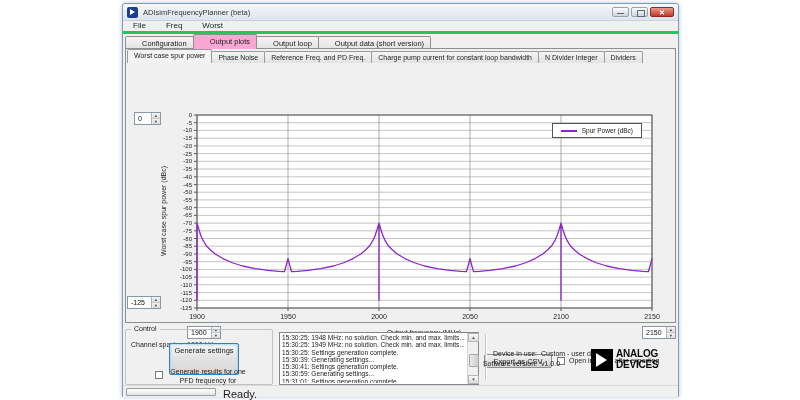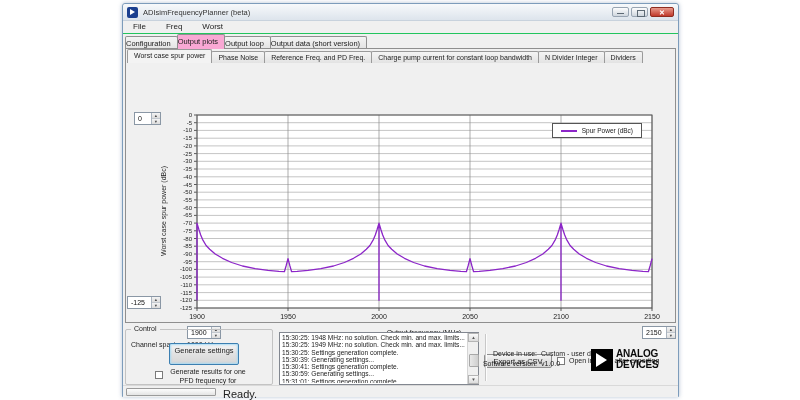--- a/index.html
+++ b/index.html
@@ -20,26 +20,26 @@
   .winbtns{display:flex;gap:2px;}
   .winbtn{width:17px;height:10px;border:1px solid #98a4b2;border-radius:2px;
     background:linear-gradient(#fdfdfd,#cfd6de);position:relative;}
   .winbtn.min:before{content:"";position:absolute;left:4px;right:4px;bottom:2px;height:1.5px;background:#5d6974;}
   .winbtn.max:before{content:"";position:absolute;left:5px;top:2px;width:6px;height:5px;border:1.2px solid #5d6974;}
   .winbtn.close{width:24px;background:linear-gradient(#e89a8c,#c0392b);border-color:#8e2c20;}
   .winbtn.close:before{content:"✕";position:absolute;left:0;right:0;top:0.5px;text-align:center;
     font-size:7px;color:#fff;font-weight:bold;}
 
   .menubar{position:absolute;left:0;top:17px;right:0;height:13px;background:#f0f0f0;
-    display:flex;align-items:flex-start;padding-left:6px;border-bottom:1px solid #22c55e;}
+    display:flex;align-items:flex-end;padding-left:6px;border-bottom:3px solid #22c55e;}
   .menu-item{font-size:8px;color:#222;padding:1px 8px 1px 4px;margin-right:8px;cursor:default;}
 
   
   .tabstrip1{position:absolute;left:2px;top:30px;height:15px;display:flex;align-items:flex-end;}
-  .tab1{font-size:7.5px;color:#222;padding:2px 6px 2px 0;background:linear-gradient(#f4f4f4,#e3e3e3);
+  .tab1{font-size:7.5px;color:#222;padding:2px 6px 2px 16px;background:linear-gradient(#f4f4f4,#e3e3e3);
     border:1px solid #8f8f8f;border-bottom:none;border-radius:2px 2px 0 0;margin-right:-1px;height:13px;}
   .tab1.active{background:#f9a8d4;height:15px;z-index:5;position:relative;}
 
   .tabpage{position:absolute;left:2px;top:44px;width:551px;height:275px;
     background:#f0f0f0;border:1px solid #8f8f8f;}
 
   .tabstrip2{position:absolute;left:1px;top:0px;height:14px;display:flex;align-items:flex-end;}
   .tab2{font-size:7px;color:#222;padding:2px 6px;background:linear-gradient(#f4f4f4,#e3e3e3);
     border:1px solid #9a9a9a;border-bottom:none;border-radius:2px 2px 0 0;margin-right:-1px;height:12px;white-space:nowrap;}
   .tab2.active{background:#f3f3f3;height:14px;z-index:5;position:relative;}
@@ -301,21 +301,21 @@
 
       <div class="btn" style="left:283px;top:305px;width:68px;">Export as PNG</div>
       <div class="btn" style="left:358px;top:305px;width:68px;">Export as CSV</div>
       <div class="checkbox" style="left:431px;top:308px;"></div>
       <div class="cb-label" style="left:443px;top:308px;">Open in Excel after exporting</div>
     </div>
 
     <div class="groupbox">
       <div class="groupbox-label">Control</div>
     </div>
-    <div class="btn focused" style="left:46px;top:339px;width:70px;height:22px;">Generate settings</div>
+    <div class="btn focused" style="left:46px;top:339px;width:70px;height:32px;">Generate settings</div>
     <div class="checkbox" style="left:32px;top:367px;"></div>
     <div class="pfd-label">Generate results for one PFD frequency for comparison.</div>
 
     <div class="logbox">
       <div class="log-lines">
         <div class="log-line">15:30:25: 1948 MHz: no solution. Check min. and max. limits...</div>
         <div class="log-line">15:30:25: 1949 MHz: no solution. Check min. and max. limits...</div>
         <div class="log-line">15:30:25: Settings generation complete.</div>
         <div class="log-line">15:30:39: Generating settings...</div>
         <div class="log-line">15:30:41: Settings generation complete.</div>

